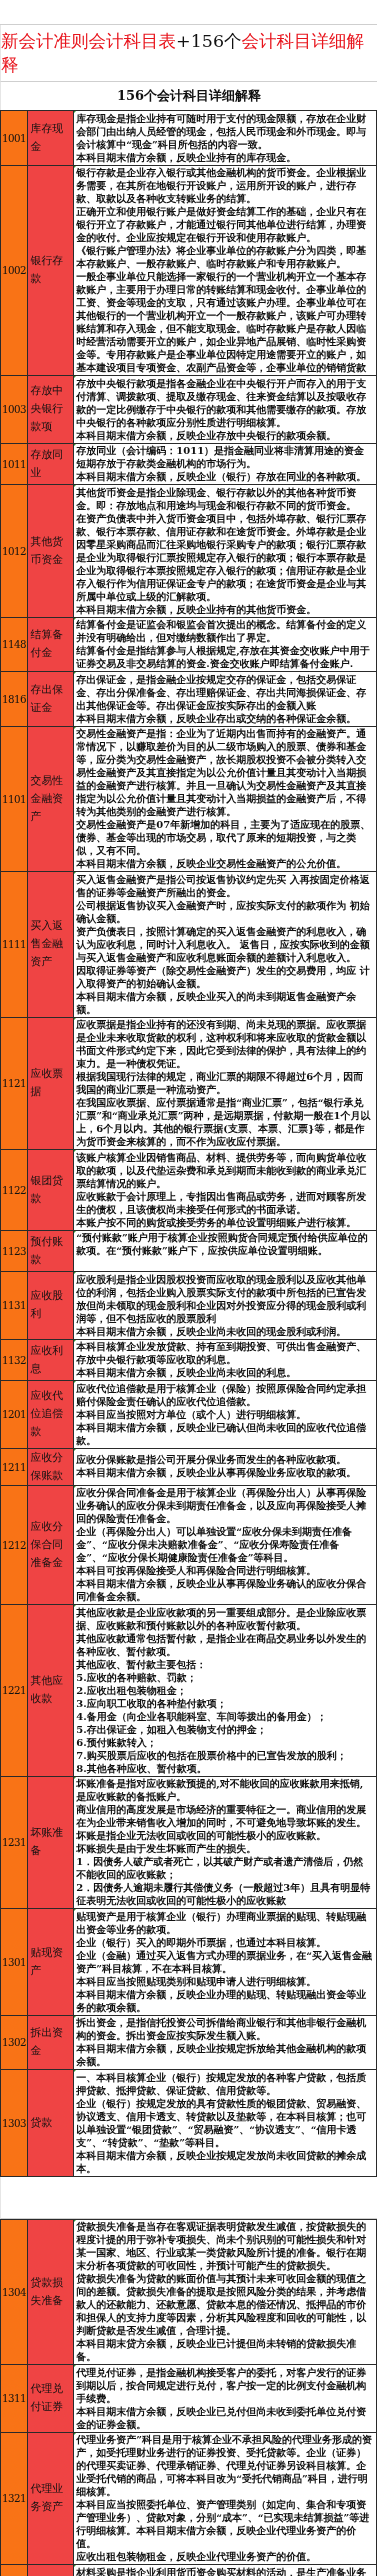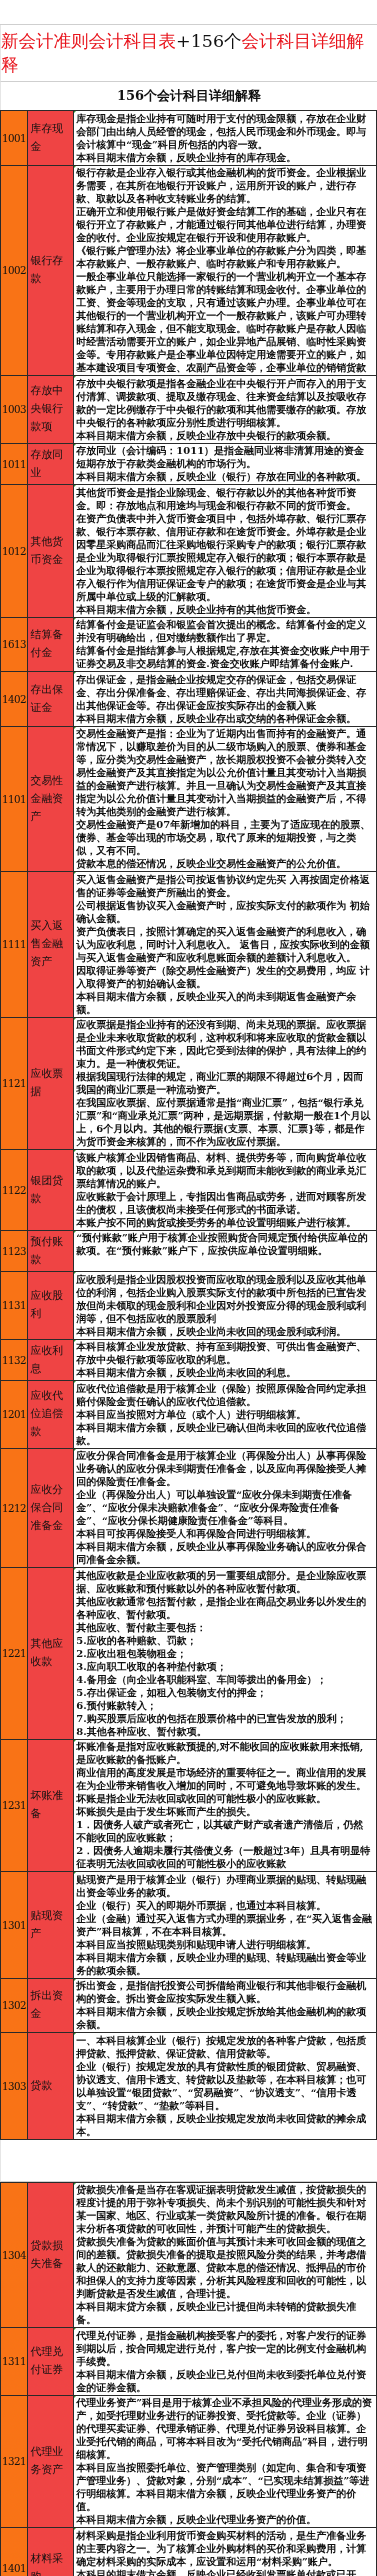--- a/index.html
+++ b/index.html
@@ -77,42 +77,42 @@
           <tr>
             <td class="code">1012</td>
             <td class="name">其他货币资金</td>
             <td class="desc">
               <span class="para">其他货币资金是指企业除现金、银行存款以外的其他各种货币资金。即：存放地点和用途均与现金和银行存款不同的货币资金。</span>
               <span class="para">在资产负债表中并入货币资金项目中，包括外埠存款、银行汇票存款、银行本票存款、信用证存款和在途货币资金。外埠存款是企业因零星采购商品而汇往采购地银行采购专户的款项；银行汇票存款是企业为取得银行汇票按照规定存入银行的款项；银行本票存款是企业为取得银行本票按照规定存入银行的款项；信用证存款是企业存入银行作为信用证保证金专户的款项；在途货币资金是企业与其所属中单位或上级的汇解款项。</span>
               <span class="para">本科目期末借方余额，反映企业持有的其他货币资金。</span>
             </td>
           </tr>
           <tr>
-            <td class="code">1613</td>
+            <td class="code">1148</td>
             <td class="name">结算备付金</td>
             <td class="desc">
               <span class="para">结算备付金是证监会和银监会首次提出的概念。结算备付金的定义并没有明确给出，但对缴纳数额作出了界定。</span>
               <span class="para">结算备付金是指结算参与人根据规定,存放在其资金交收账户中用于证券交易及非交易结算的资金.资金交收账户即结算备付金账户.</span>
             </td>
           </tr>
           <tr>
-            <td class="code">1402</td>
+            <td class="code">1816</td>
             <td class="name">存出保证金</td>
             <td class="desc">
               <span class="para">存出保证金，是指金融企业按规定交存的保证金，包括交易保证金、存出分保准备金、存出理赔保证金、存出共同海损保证金、存出其他保证金等。存出保证金应按实际存出的金额入账</span>
               <span class="para">本科目期末借方余额，反映企业存出或交纳的各种保证金余额。</span>
             </td>
           </tr>
           <tr>
             <td class="code">1101</td>
             <td class="name">交易性金融资产</td>
             <td class="desc">
               <span class="para">交易性金融资产是指：企业为了近期内出售而持有的金融资产。通常情况下，以赚取差价为目的从二级市场购入的股票、债券和基金等，应分类为交易性金融资产，故长期股权投资不会被分类转入交易性金融资产及其直接指定为以公允价值计量且其变动计入当期损益的金融资产进行核算。并且一旦确认为交易性金融资产及其直接指定为以公允价值计量且其变动计入当期损益的金融资产后，不得转为其他类别的金融资产进行核算。</span>
               <span class="para">交易性金融资产是07年新增加的科目，主要为了适应现在的股票、债券、基金等出现的市场交易，取代了原来的短期投资，与之类似，又有不同。</span>
-              <span class="para">贷款本息的偿还情况，反映企业交易性金融资产的公允价值。</span>
+              <span class="para">本科目期末借方余额，反映企业交易性金融资产的公允价值。</span>
             </td>
           </tr>
           <tr>
             <td class="code">1111</td>
             <td class="name">买入返售金融资产</td>
             <td class="desc">
               <span class="para">买入返售金融资产是指公司按返售协议约定先买 入再按固定价格返售的证券等金融资产所融出的资金。</span>
               <span class="para">公司根据返售协议买入金融资产时，应按实际支付的款项作为 初始确认金额。</span>
               <span class="para">资产负债表日，按照计算确定的买入返售金融资产的利息收入，确认为应收利息，同时计入利息收入。 返售日，应按实际收到的金额与买入返售金融资产和应收利息账面余额的差额计入利息收入。</span>
               <span class="para">因取得证券等资产（除交易性金融资产）发生的交易费用，均应 计入取得资产的初始确认金额。</span>
@@ -161,20 +161,28 @@
               <span class="para">本科目期末借方余额，反映企业尚未收回的利息。</span>
             </td>
           </tr>
           <tr>
             <td class="code">1201</td>
             <td class="name">应收代位追偿款</td>
             <td class="desc">
               <span class="para">应收代位追偿款是用于核算企业（保险）按照原保险合同约定承担赔付保险金责任确认的应收代位追偿款。</span>
               <span class="para">本科目应当按照对方单位（或个人）进行明细核算。</span>
               <span class="para">本科目期末借方余额，反映企业已确认但尚未收回的应收代位追偿款。</span>
+            </td>
+          </tr>
+          <tr>
+            <td class="code">1211</td>
+            <td class="name">应收分保账款</td>
+            <td class="desc">
+              <span class="para">应收分保账款是指公司开展分保业务而发生的各种应收款项。</span>
+              <span class="para">本科目期末借方余额，反映企业从事再保险业务应收取的款项。</span>
             </td>
           </tr>
           <tr>
             <td class="code">1212</td>
             <td class="name">应收分保合同准备金</td>
             <td class="desc">
               <span class="para">应收分保合同准备金是用于核算企业（再保险分出人）从事再保险业务确认的应收分保未到期责任准备金，以及应向再保险接受人摊回的保险责任准备金。</span>
               <span class="para">企业（再保险分出人）可以单独设置“应收分保未到期责任准备金”、“应收分保未决赔款准备金”、“应收分保寿险责任准备金”、“应收分保长期健康险责任准备金”等科目。</span>
               <span class="para">本科目可按再保险接受人和再保险合同进行明细核算。</span>
               <span class="para">本科目期末借方余额，反映企业从事再保险业务确认的应收分保合同准备金余额。</span>
@@ -258,21 +266,21 @@
               <span class="para">代理兑付证券，是指金融机构接受客户的委托，对客户发行的证券到期以后，按合同规定进行兑付，客户按一定的比例支付金融机构手续费。</span>
               <span class="para">本科目期末借方余额，反映企业已兑付但尚未收到委托单位兑付资金的证券金额。</span>
             </td>
           </tr>
           <tr>
             <td class="code">1321</td>
             <td class="name">代理业务资产</td>
             <td class="desc">
               <span class="para">代理业务资产”科目是用于核算企业不承担风险的代理业务形成的资产，如受托理财业务进行的证券投资、受托贷款等。企业（证券）的代理买卖证券、代理承销证券、代理兑付证券另设科目核算。企业受托代销的商品，可将本科目改为“受托代销商品”科目，进行明细核算。</span>
               <span class="para">本科目应当按照委托单位、资产管理类别（如定向、集合和专项资产管理业务）、贷款对象，分别“成本”、“已实现未结算损益”等进行明细核算。本科目期末借方余额，反映企业代理业务资产的价值。</span>
-              <span class="para">本科目期末借方余额，反映企业代理业务资产的价值。</span>
+              <span class="para">应收出租包装物租金，反映企业代理业务资产的价值。</span>
             </td>
           </tr>
           <tr>
             <td class="code">1401</td>
             <td class="name">材料采购</td>
             <td class="desc">
               <span class="para">材料采购是指企业利用货币资金购买材料的活动，是生产准备业务的主要内容之一。为了核算企业外购材料的买价和采购费用，计算确定材料采购的实际成本，应设置和运用“材料采购”账户。</span>
               <span class="para">本科目的期末借方余额，反映企业已经收到发票账单付款或已开出、承兑商业汇票，但尚未到达或尚未验收入库的在途材料的采购成本。</span>
             </td>
           </tr>

